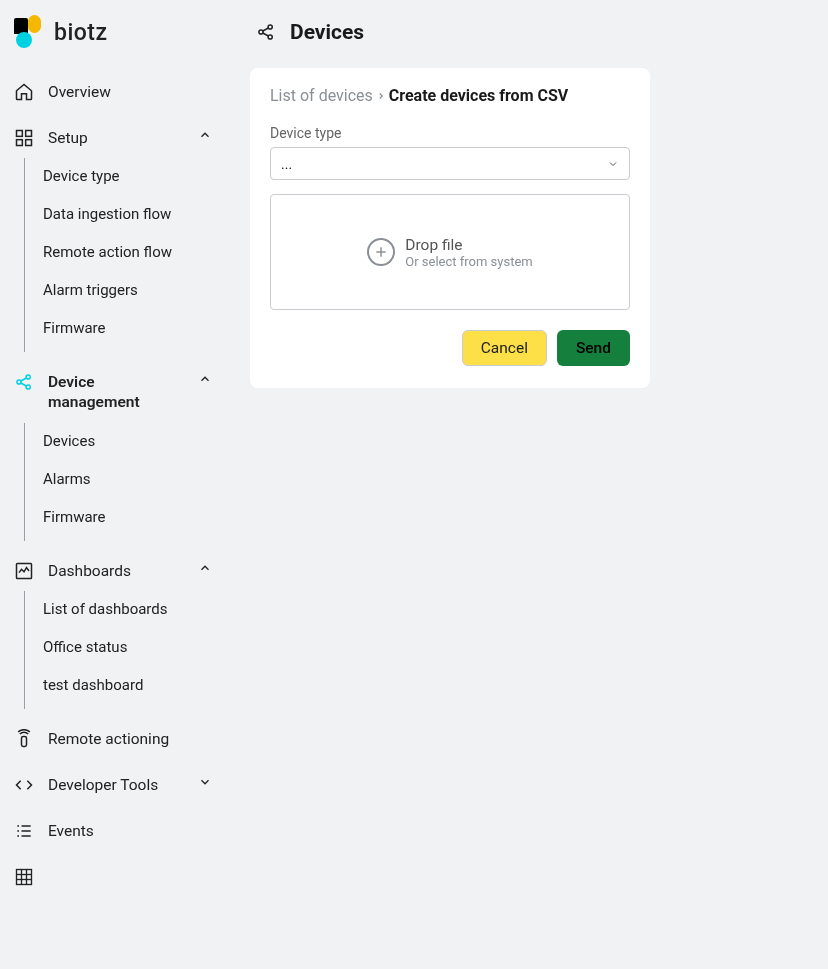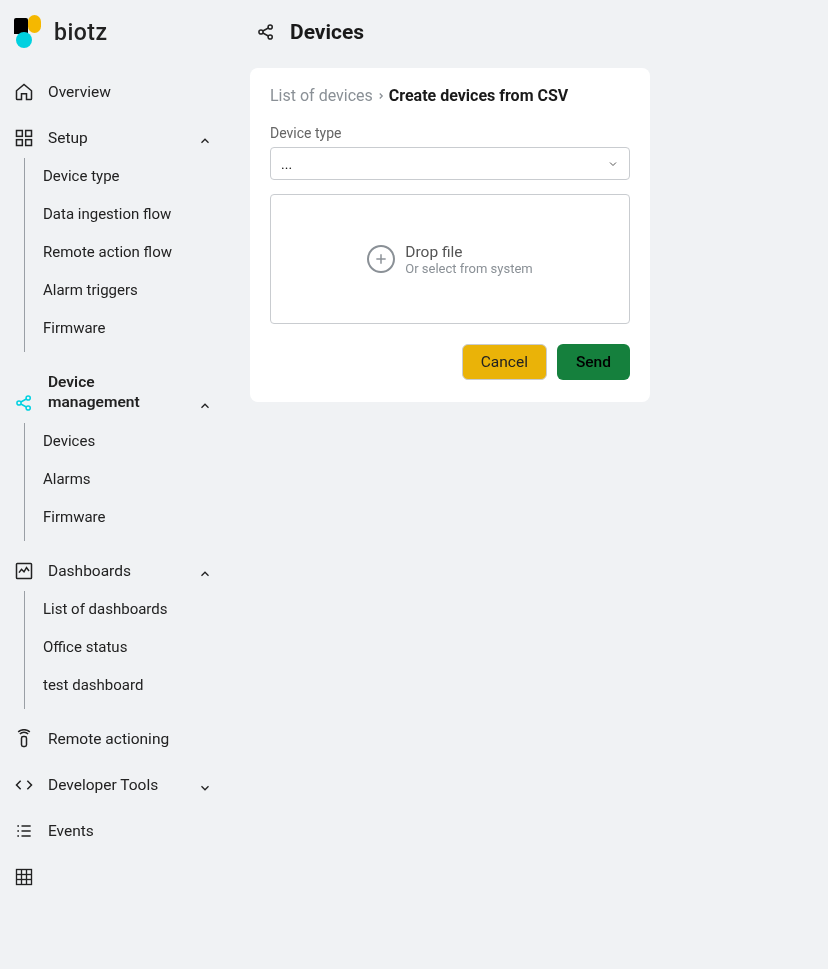--- a/index.html
+++ b/index.html
@@ -9,21 +9,21 @@
   
   .sidebar { width: 230px; padding: 18px 0 18px 0; }
   .logo-row { display: flex; align-items: center; gap: 12px; padding: 0 0 26px 14px; }
   .logo-mark { position: relative; width: 28px; height: 28px; }
   .logo-mark .sq { position:absolute; left:0; top:0; width:14px; height:16px; background:#000; border-radius:2px 2px 0 0;}
   .logo-mark .ov { position:absolute; left:14px; top:-3px; width:13px; height:18px; background:#f5b800; border-radius:7px;}
   .logo-mark .ci { position:absolute; left:2px; top:14px; width:16px; height:16px; background:#00d1e0; border-radius:50%;}
   .logo-text { font-size: 23px; letter-spacing: 0.5px; color:#222; font-weight:500;}
 
   .nav { }
-  .nav-item { display:flex; align-items:flex-end; gap:14px; padding:10px 18px 10px 14px; cursor:pointer; font-size:15.5px; color:#222; }
+  .nav-item { display:flex; align-items:flex-start; gap:14px; padding:10px 18px 10px 14px; cursor:pointer; font-size:15.5px; color:#222; }
   .nav-item .icon { width:20px; height:20px; display:flex; align-items:center; justify-content:center; flex-shrink:0; color:#222;}
   .nav-item.active .icon { color:#00d1e0; }
   .nav-item .label { flex:1; line-height:1.3; }
   .nav-item.bold .label { font-weight:600; }
   .nav-item .chev { width:14px; display:flex; justify-content:center;}
   .sub-list { margin-left: 24px; border-left: 1px solid #9a9fa5; padding: 0 0 6px 0; margin-bottom: 10px;}
   .sub-item { padding: 9px 10px 9px 18px; font-size:15px; color:#222; cursor:pointer; }
   .sub-item + .sub-item { margin-top: 2px;}
   .nav-spacer { height: 6px; }
 
@@ -36,28 +36,28 @@
   .card { background:#fff; border-radius: 8px; padding: 18px 20px 22px 20px; width: 400px;}
   .breadcrumb { display:flex; align-items:center; gap:3px; font-size:16px; margin-bottom: 20px;}
   .breadcrumb .bc-prev { color:#8a9096; }
   .breadcrumb .sep { color:#8a9096; font-size:13px;}
   .breadcrumb .bc-cur { font-weight:700; color:#1a1a1a;}
 
   .field-label { font-size:14px; color:#666; margin-bottom:6px;}
   .select { position:relative; border:1px solid #c9ccd0; border-radius:4px; height:33px; display:flex; align-items:center; padding:0 10px; font-size:14px; cursor:pointer;}
   .select .caret { position:absolute; right:10px; top:50%; transform:translateY(-50%); color:#555;}
 
-  .dropzone { margin-top:14px; border:1px solid #c9ccd0; border-radius:4px; height:130px; display:flex; align-items:center; justify-content:center; gap:10px; cursor:pointer;}
+  .dropzone { margin-top:14px; border:1px solid #c9ccd0; border-radius:4px; height:116px; display:flex; align-items:center; justify-content:center; gap:10px; cursor:pointer;}
   .dropzone .plus { width:28px; height:28px; border:2px solid #8a9096; border-radius:50%; display:flex; align-items:center; justify-content:center; color:#8a9096; font-size:18px; line-height:1;}
   .dropzone .text1 { font-size:15.5px; color:#555;}
   .dropzone .text2 { font-size:13px; color:#8a9096;}
 
   .btn-row { display:flex; justify-content:flex-end; gap:10px; margin-top:20px;}
   .btn { border-radius:6px; padding:8px 18px; font-size:15.5px; cursor:pointer; border:1px solid transparent;}
-  .btn-cancel { background:#eab308; border-color:#c9ccd0; color:#222;}
+  .btn-cancel { background:#fde047; border-color:#c9ccd0; color:#222;}
   .btn-send { background:#15803d; color:#000; font-weight:500;}
 
   svg { display:block; }
 </style>
 </head>
 <body>
 
 <div class="app">
   <aside class="sidebar">
     <div class="logo-row">

